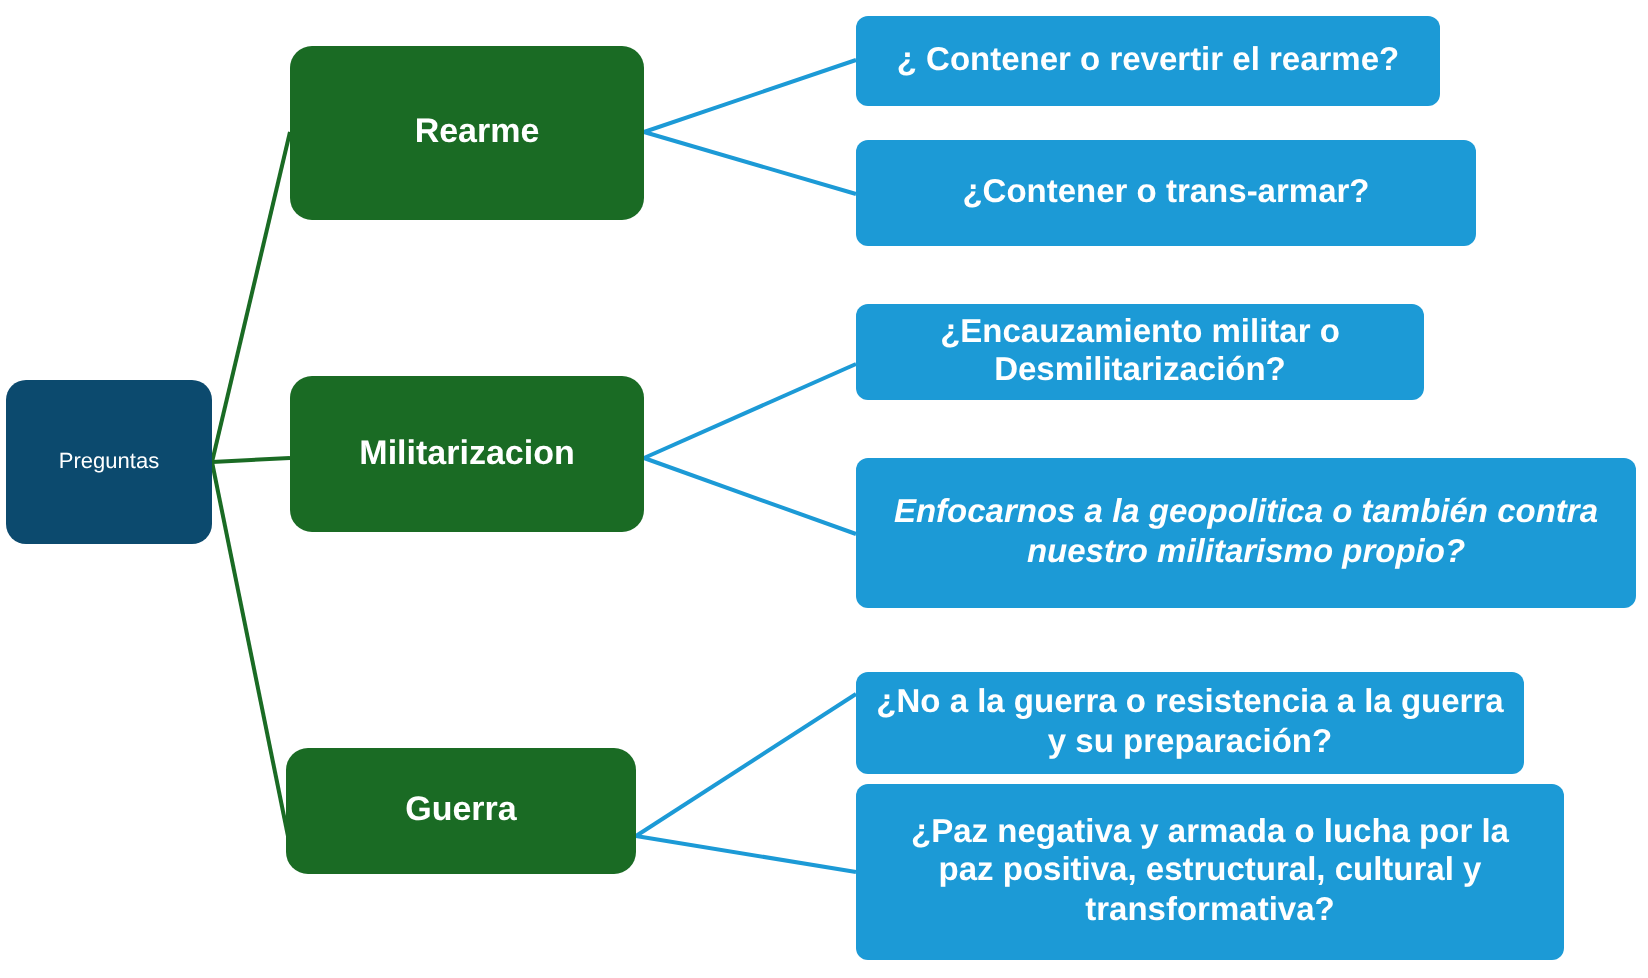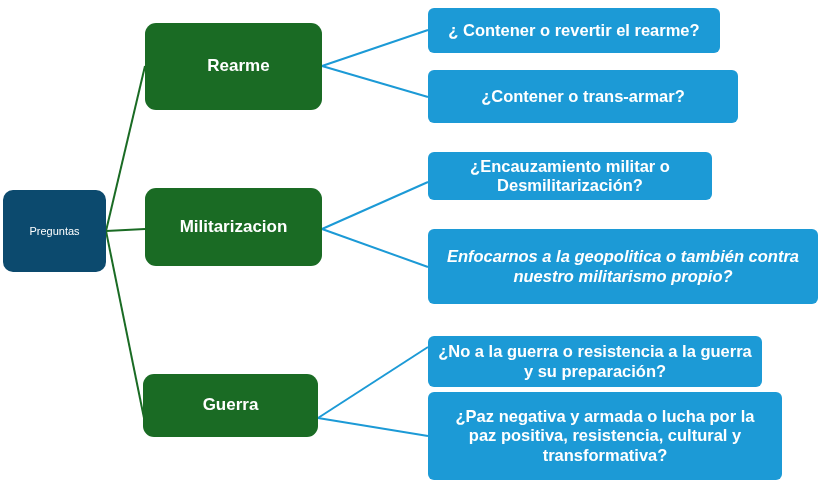--- a/index.html
+++ b/index.html
@@ -116,17 +116,17 @@
 nuestro militarismo propio?</span>
   </div>
 
   <div class="node node-leaf" style="left:428px; top:321px; width:334px; height:51px;margin-top:15px;">
     <span class="node-label">¿No a la guerra o resistencia a la guerra
 y su preparación?</span>
   </div>
 
   <div class="node node-leaf" style="left:428px; top:392px; width:354px; height:88px;">
     <span class="node-label">¿Paz negativa y armada o lucha por la
-paz positiva, resistencia, cultural y
+paz positiva, estructural, cultural y
 transformativa?</span>
   </div>
 
 </div>
 
 </body></html>

